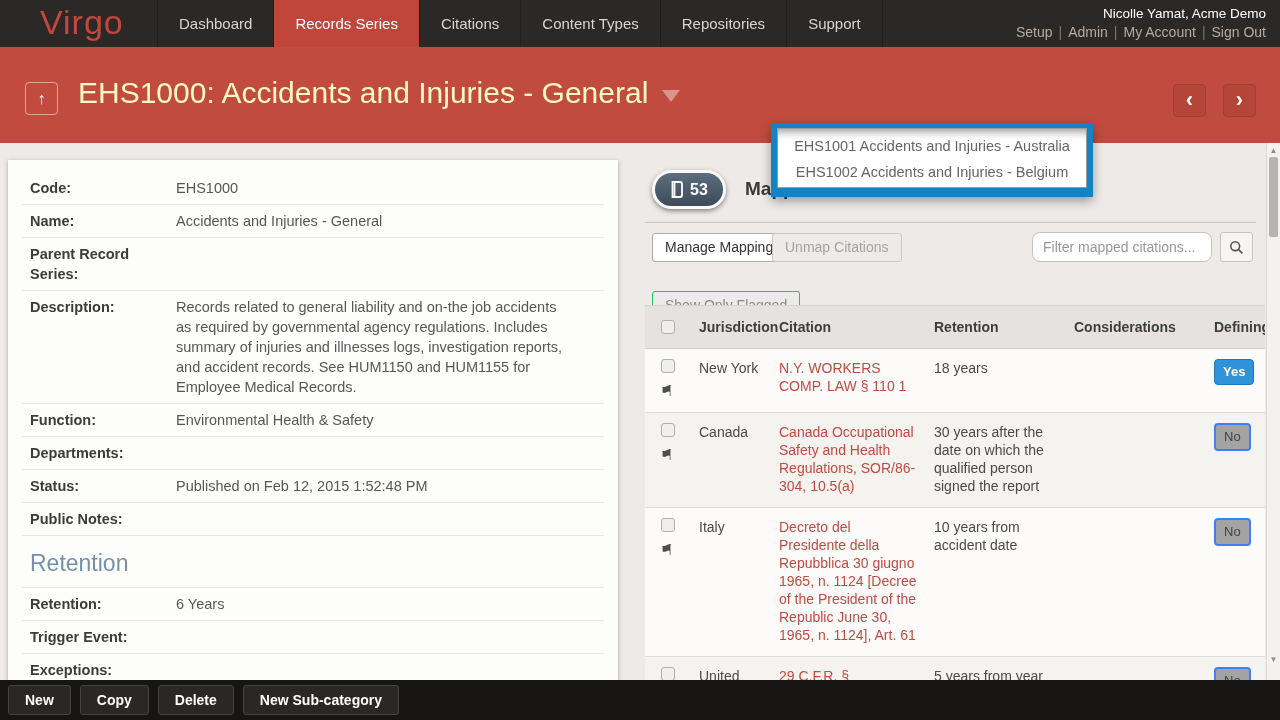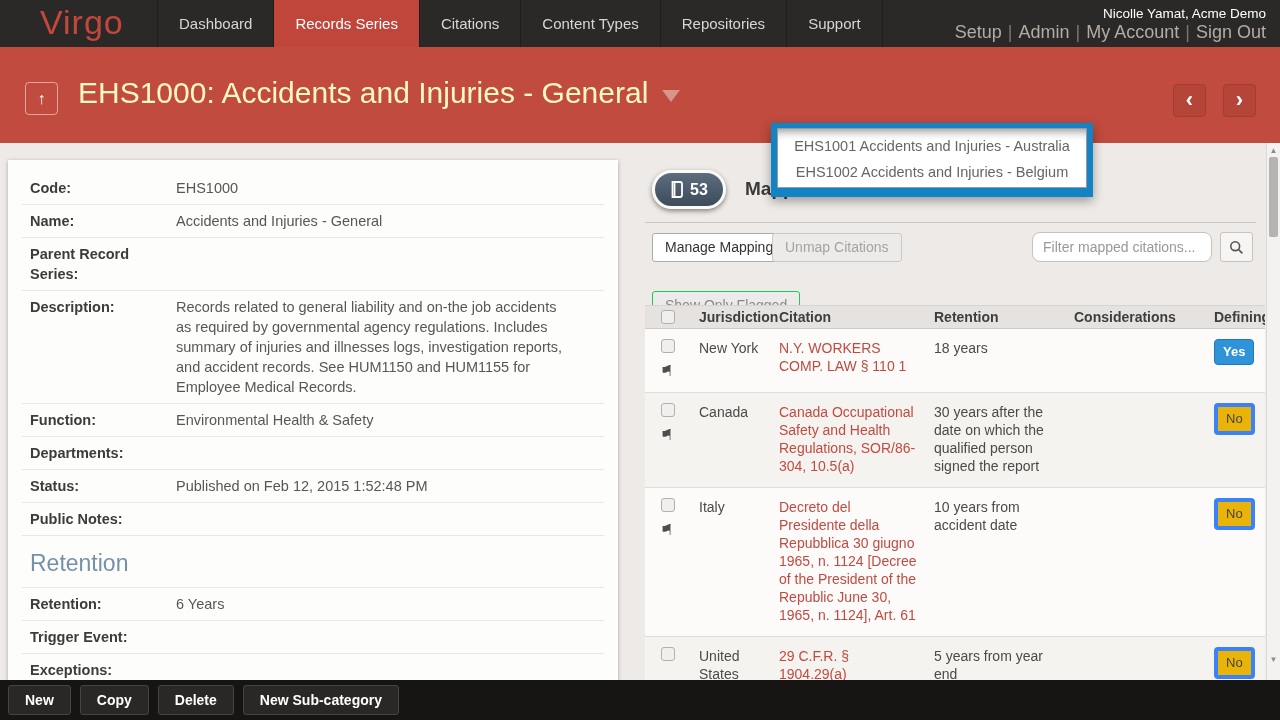--- a/index.html
+++ b/index.html
@@ -7,21 +7,21 @@
 
   
   .topnav { position:absolute; top:0; left:0; width:1280px; height:47px; background:#2b2927; display:flex; align-items:stretch; z-index:5;padding-left:20px; }
   .logo { width:137px; color:#c5463c; font-size:34px; line-height:44px; padding-left:20px; letter-spacing:1px; }
   .nav-items { display:flex; }
   .nav-item { padding:0 21px; line-height:47px; color:#d8d6d4; font-size:15px; border-left:1px solid #201e1c; cursor:pointer; white-space:nowrap; }
   .nav-item:last-child { border-right:1px solid #201e1c; }
   .nav-item.active { background:#c0453a; color:#fff; }
   .user-block { margin-left:auto; text-align:right; padding:5px 14px 0 0; }
   .user-name { color:#fff; font-size:13.5px; line-height:18px; }
-  .user-links { font-size:18px; line-height:18px; color:#aaa39d; }
+  .user-links { font-size:14px; line-height:18px; color:#aaa39d; }
   .user-links .ulink { color:#b3aba4; cursor:pointer; }
   .user-links .sep { color:#7c756f; margin:0 6px; }
 
   
   .page-header { position:absolute; top:47px; left:0; width:1280px; height:96px; background:#c04b3e; z-index:4; }
   .up-btn { position:absolute; left:25px; top:35px; width:33px; height:33px; border:1px solid rgba(255,255,255,0.5); border-radius:4px; background:transparent; color:#fff; font-size:16px; font-weight:bold; text-align:center; line-height:31px; cursor:pointer; }
   .title-wrap { position:absolute; left:78px; top:29px; display:flex; align-items:center; cursor:pointer; }
   .page-title { color:#fef9c3; font-size:30px; white-space:nowrap; }
   .title-caret { width:0; height:0; border-left:9px solid transparent; border-right:9px solid transparent; border-top:12px solid #d8958c; margin-left:14px; margin-top:6px; }
   .hdr-arrows { position:absolute; right:24px; top:37px; display:flex; gap:17px; }
@@ -55,33 +55,33 @@
   .btn-manage { left:16px; top:90px; background:#fff; border:1px solid #aeacaa; color:#333; }
   .btn-unmap { left:136px; top:90px; background:#edebe9; border:1px solid #cbc9c7; color:#a5a3a1; }
   .btn-flagged { left:16px; top:120px; background:#edebe9; border:1px solid #22c55e; color:#8a8886;margin-top:28px; }
   .filter-input { position:absolute; left:396px; top:89px; width:180px; height:30px; border:1px solid #c5c3c1; border-radius:8px; background:#fff; padding:0 10px; font-size:14px; color:#444; font-family:"Liberation Sans", sans-serif; }
   .filter-input::placeholder { color:#9a9896; }
   .search-btn { position:absolute; left:584px; top:89px; width:33px; height:30px; background:#f6f5f3; border:1px solid #c5c3c1; border-radius:3px; cursor:pointer; display:flex; align-items:center; justify-content:center; }
 
   
   .ctable { position:absolute; left:9px; top:162px; width:620px; }
   .trow { display:grid; grid-template-columns:54px 80px 155px 140px 140px 51px; }
-  .thead { background:#e5e2df; border-top:1px solid #d6d4d2; border-bottom:1px solid #cfcdcb; height:24px; align-items:center; }
+  .thead { background:#e5e2df; border-top:1px solid #d6d4d2; border-bottom:1px solid #cfcdcb; height:44px; align-items:center; }
   .th { font-size:14px; font-weight:bold; color:#3e3e3e; white-space:nowrap; overflow:hidden; }
   .tbody-row { border-bottom:1px solid #dedcda; padding:10px 0 12px 0; }
   .row-white { background:#fcfbfa; }
   .row-beige { background:#f5f3f0; }
   .cell { font-size:14px; color:#4a4a4a; line-height:18px; padding-right:16px; }
   .cite-link { color:#c14b41; cursor:pointer; }
   .checkcell { padding-left:16px; }
   .checkbox { width:14px; height:14px; background:#f1efed; border:1px solid #b2b0ae; border-radius:3px; cursor:pointer; }
   .flag { display:inline-block; margin-top:9px; margin-left:-1px; color:#4d4d4d; font-size:15px; transform:scaleX(-1); cursor:pointer; }
   .badge { display:inline-block; padding:3px 8px; border-radius:4px; font-size:13px; }
   .badge-yes { background:#2e93d8; border:1px solid #1d7bbd; color:#fff; font-weight:bold; }
-  .badge-no { background:#eab308; border:4px solid #3b82f6; color:#444; }
+  .badge-no { background:#a3a3a3; border:2px solid #3b82f6; color:#444; }
 
   
   .scrollbar { position:absolute; right:0; top:143px; width:14px; height:537px; background:#f3f2f0; border-left:1px solid #dcdad8; z-index:6; }
   .sb-arrow { position:absolute; left:0; width:13px; text-align:center; color:#8e8c8a; font-size:8px; cursor:pointer; }
   .sb-up { top:3px; }
   .sb-down { top:512px; }
   .sb-thumb { position:absolute; left:2px; top:14px; width:9px; height:80px; background:#b6b4b2; border-radius:2px; cursor:pointer; }
 
   
   .bottombar { position:absolute; top:680px; left:0; width:1280px; height:40px; background:#171513; display:flex; align-items:center; gap:9px; padding-left:8px; z-index:10; }

